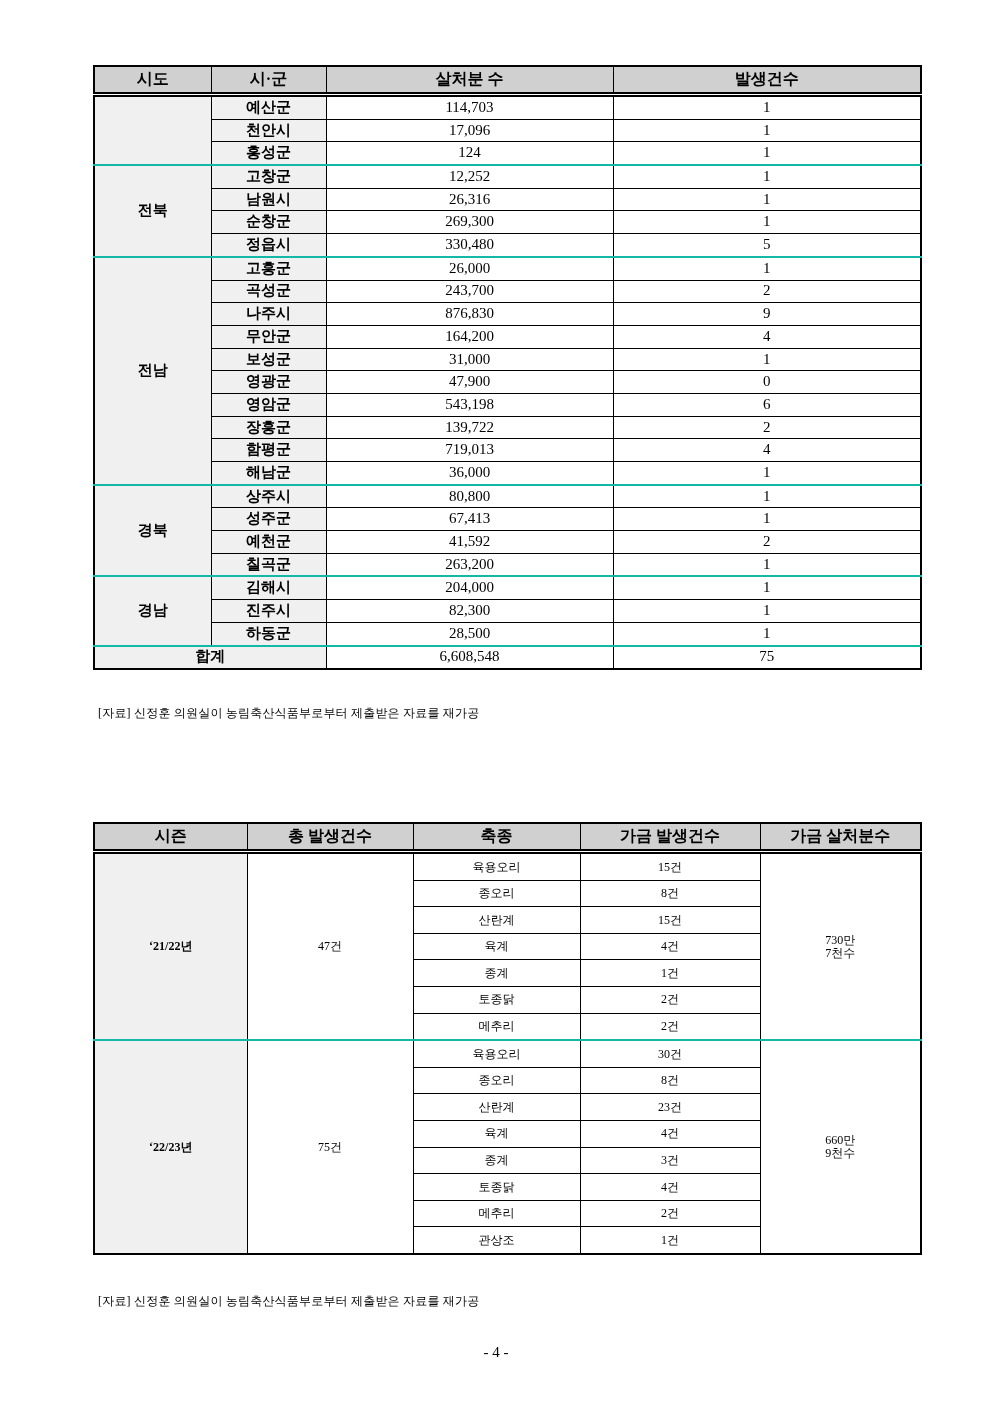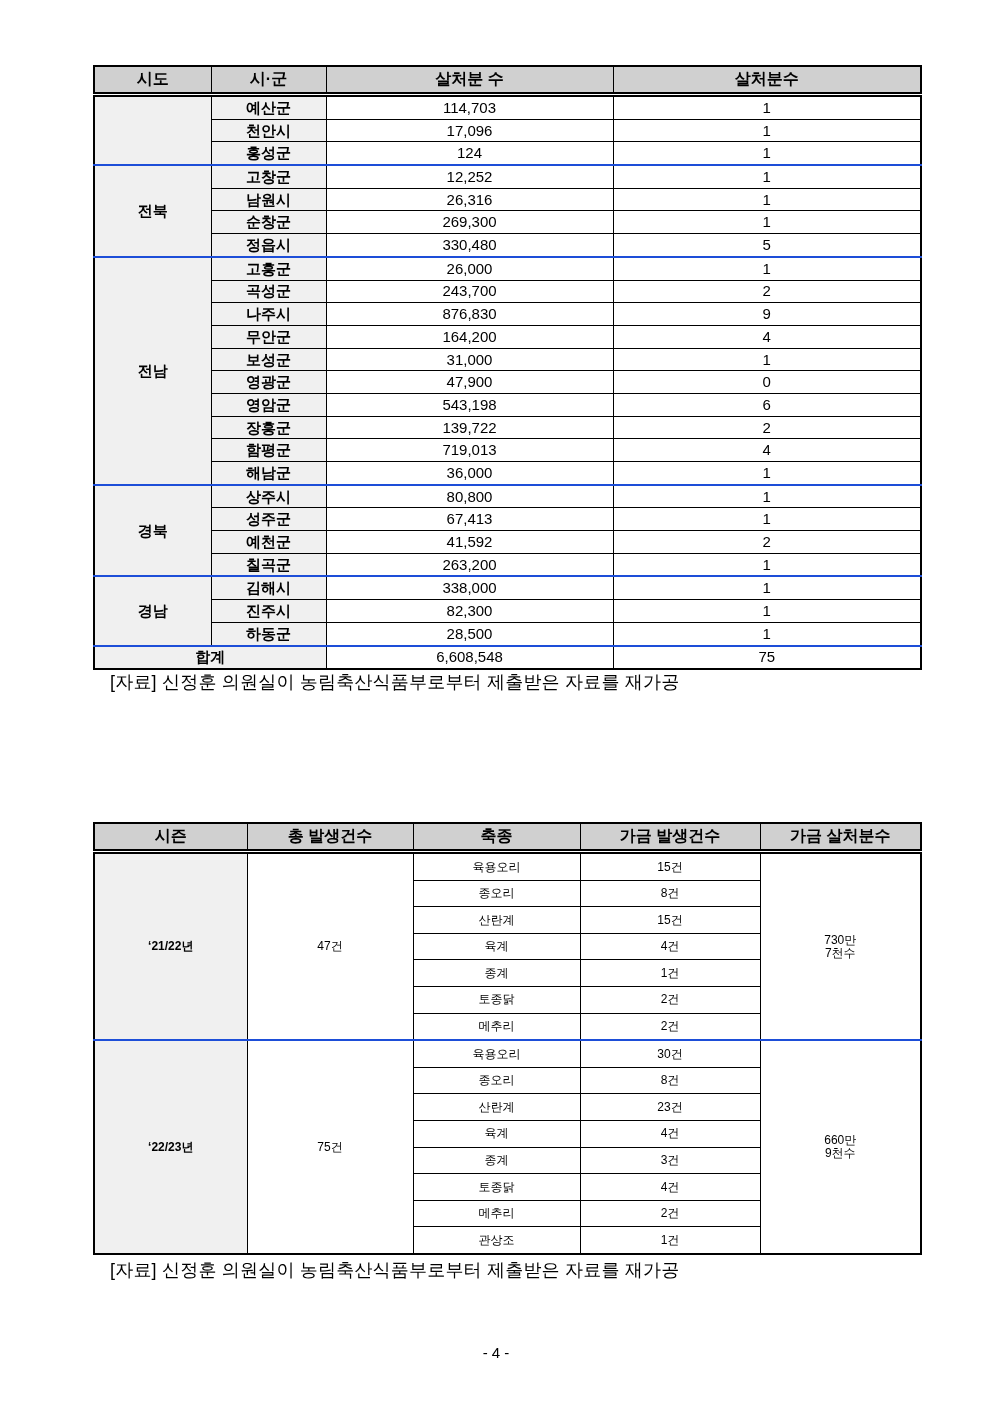--- a/index.html
+++ b/index.html
@@ -1,21 +1,21 @@
 <!DOCTYPE html>
 <html><head>
 <meta charset="utf-8">
 <style>
   html, body { margin: 0; padding: 0; background: #fff; }
   .page {
     position: relative;
     width: 992px;
     height: 1403px;
     background: #ffffff;
-    font-family: Liberation Sans, sans-serif;
+    font-family: Liberation Serif, serif;
     color: #000;
     overflow: hidden;
   }
   table {
     position: absolute;
     left: 93px;
     border-collapse: collapse;
     table-layout: fixed;
     border: 2px solid #000;
   }
@@ -35,27 +35,28 @@
     font-size: 16px;
     height: 25px;
     border-bottom: 5px double #000;
   }
   .t1 td { height: 21.7px; font-size: 15px; line-height: 1.05; }
   .t3 td { height: 25.6px; font-size: 12px; line-height: 1.05; }
   .shade { background: #f0f0f0; }
   .province, .district, .total-label, .season { font-weight: bold; margin-top: 28px; }
   .season { font-size: 16px; }
   .red { color: #000000; }
-  tr.gs td, tr.total td { border-top: 2px solid #1d4ed8; }
+  tr.gs td, tr.total td { border-top: 2px solid #14b8a6; }
   .cull-total { line-height: 1.35; }
   .source {
     position: absolute;
-    left: 110px;
-    font-size: 18px;
+    left: 98px;
+    font-size: 12px;
     letter-spacing: 0.2px;
+    margin-top: 35px;
   }
   .source1 { top: 670px; }
   .source3 { top: 1258px; }
   .t3-title {
     position: absolute;
     left: 93px;
     top: 760px;
     width: 827px;
     text-align: center;
     font-weight: bold;
@@ -88,21 +89,21 @@
       <col style="width:117px">
         <col style="width:115px">
         <col style="width:287px">
         <col style="width:308px">
     </colgroup>
     <thead>
       <tr>
         <th>시도</th>
         <th>시·군</th>
         <th>살처분 수</th>
-        <th>살처분수</th>
+        <th>발생건수</th>
       </tr>
     </thead>
     <tbody id="t1-body">
         <tr>
           <td class="shade province" rowspan="3"></td>
           <td class="shade district">예산군</td>
           <td>114,703</td>
           <td>1</td>
         </tr>
         <tr>
@@ -204,21 +205,21 @@
           <td>2</td>
         </tr>
         <tr>
           <td class="shade district">칠곡군</td>
           <td>263,200</td>
           <td>1</td>
         </tr>
         <tr class="gs">
           <td class="shade province" rowspan="3">경남</td>
           <td class="shade district">김해시</td>
-          <td>338,000</td>
+          <td>204,000</td>
           <td>1</td>
         </tr>
         <tr>
           <td class="shade district">진주시</td>
           <td>82,300</td>
           <td>1</td>
         </tr>
         <tr>
           <td class="shade district">하동군</td>
           <td>28,500</td>

